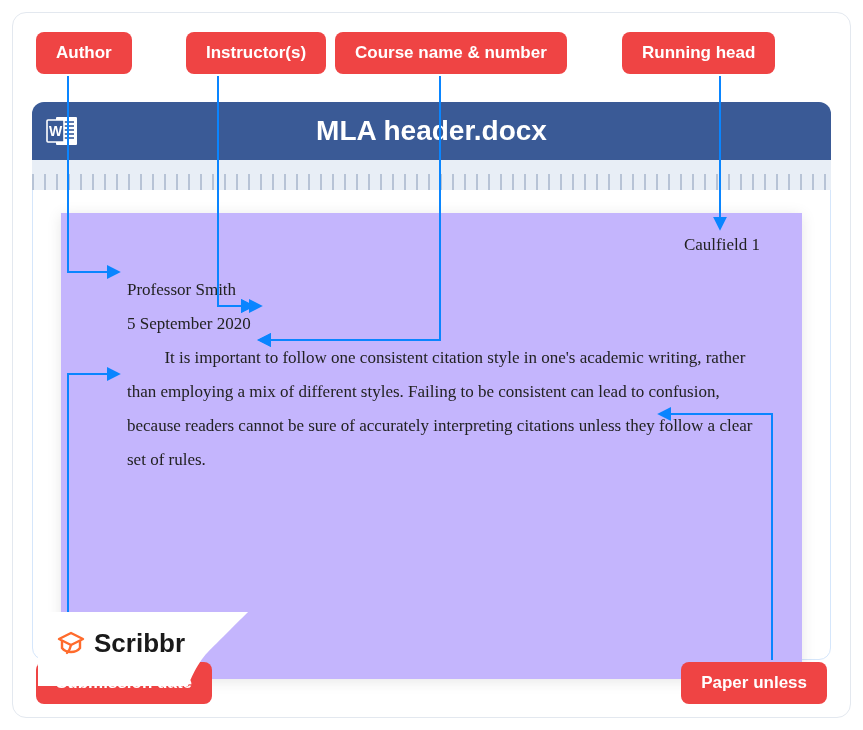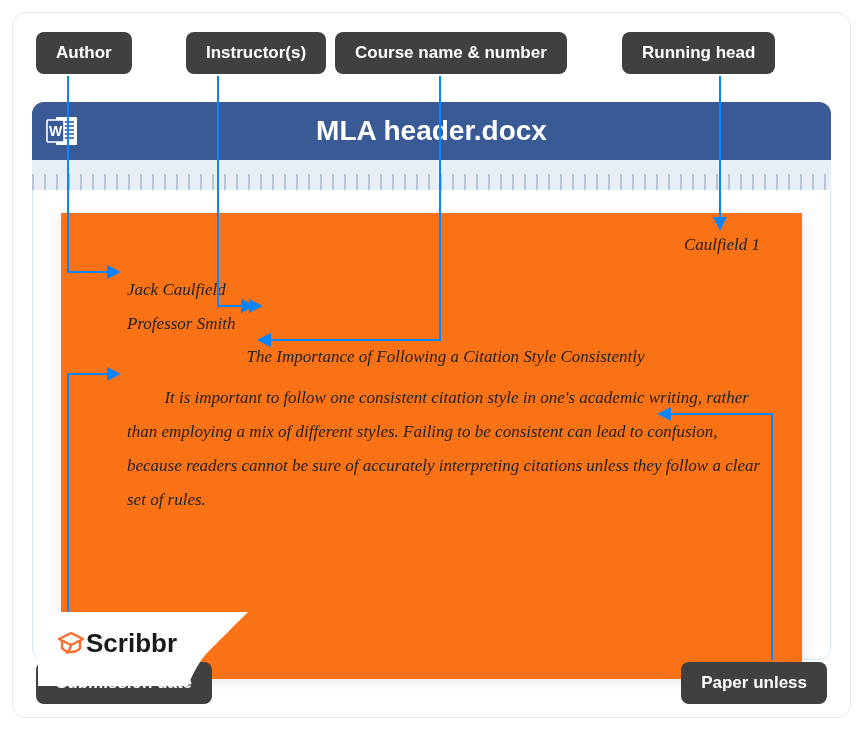--- a/index.html
+++ b/index.html
@@ -56,27 +56,26 @@
   .ruler-ticks {
     position: absolute; left:0; right:0; top:14px; bottom:0;
     background: repeating-linear-gradient(
       to right,
       #b7c3d6 0px, #b7c3d6 2px, transparent 2px, transparent 12px
     );
   }
   .page {
     position: absolute;
     left: 28px; right: 28px; top: 110px; bottom: -20px;
-    background: #f97316;
+    background: #c4b5fd;
     box-shadow: 0 2px 14px rgba(0,0,0,0.10);
     padding: 22px 38px 0 66px;
     font-family: "Times New Roman", Times, serif;
     font-size: 17px;
     color: #222;
-    font-style: italic;
   }
   .running-head {
     text-align: right;
     margin-bottom: 18px;
     padding-right: 4px;
   }
   .header-block p {
     line-height: 2.0;
   }
   .paper-title {
@@ -84,21 +83,21 @@
     margin-top: 6px;
     margin-bottom: 14px;
   }
   .body-text {
     line-height: 2.0;
     text-indent: 2.2em;
   }
 
   .badge {
     position: absolute;
-    background: #404040;
+    background: #ef4444;
     color: #fff;
     font-weight: 700;
     font-size: 17px;
     padding: 11px 20px;
     border-radius: 8px;
     white-space: nowrap;
   }
 
   svg.connector {
     position: absolute;
@@ -112,21 +111,21 @@
     left: 38px; bottom: 44px;
     width: 210px; height: 74px;
     z-index: 5;
   }
   .logo-bg {
     position:absolute; inset:0;
   }
   .logo {
     position: absolute;
     left: 18px; top: 16px;
-    display: flex; align-items: center; gap: 0;
+    display: flex; align-items: center; gap: 8px;
   }
   .logo-text {
     font-family: -apple-system, BlinkMacSystemFont, "Segoe UI", Arial, sans-serif;
     font-weight: 800;
     font-size: 26px;
     color: #1a1a1a;
   }
 </style>
 </head>
 <body>
@@ -148,24 +147,23 @@
       </svg>
     </span>
     <div class="doc-title">MLA header.docx</div>
   </div>
   <div class="ruler">
     <div class="ruler-ticks"></div>
   </div>
   <div class="page">
     <p class="running-head">Caulfield 1</p>
     <div class="header-block">
-      <p>Jack Caulfield</p>
       <p>Professor Smith</p>
+      <p>5 September 2020</p>
     </div>
-    <p class="paper-title">The Importance of Following a Citation Style Consistently</p>
     <p class="body-text">It is important to follow one consistent citation style in one's academic writing, rather than employing a mix of different styles. Failing to be consistent can lead to confusion, because readers cannot be sure of accurately interpreting citations unless they follow a clear set of rules.</p>
   </div>
 </div>
 
 <div class="logo-wrap">
   <svg class="logo-bg" viewBox="0 0 210 74" preserveAspectRatio="none">
     <path d="M0,0 H210 C210,0 176,34 170,40 C158,52 150,74 150,74 H0 Z" fill="#fff"></path>
   </svg>
   <div class="logo">
     <svg width="30" height="30" viewBox="0 0 30 30">

